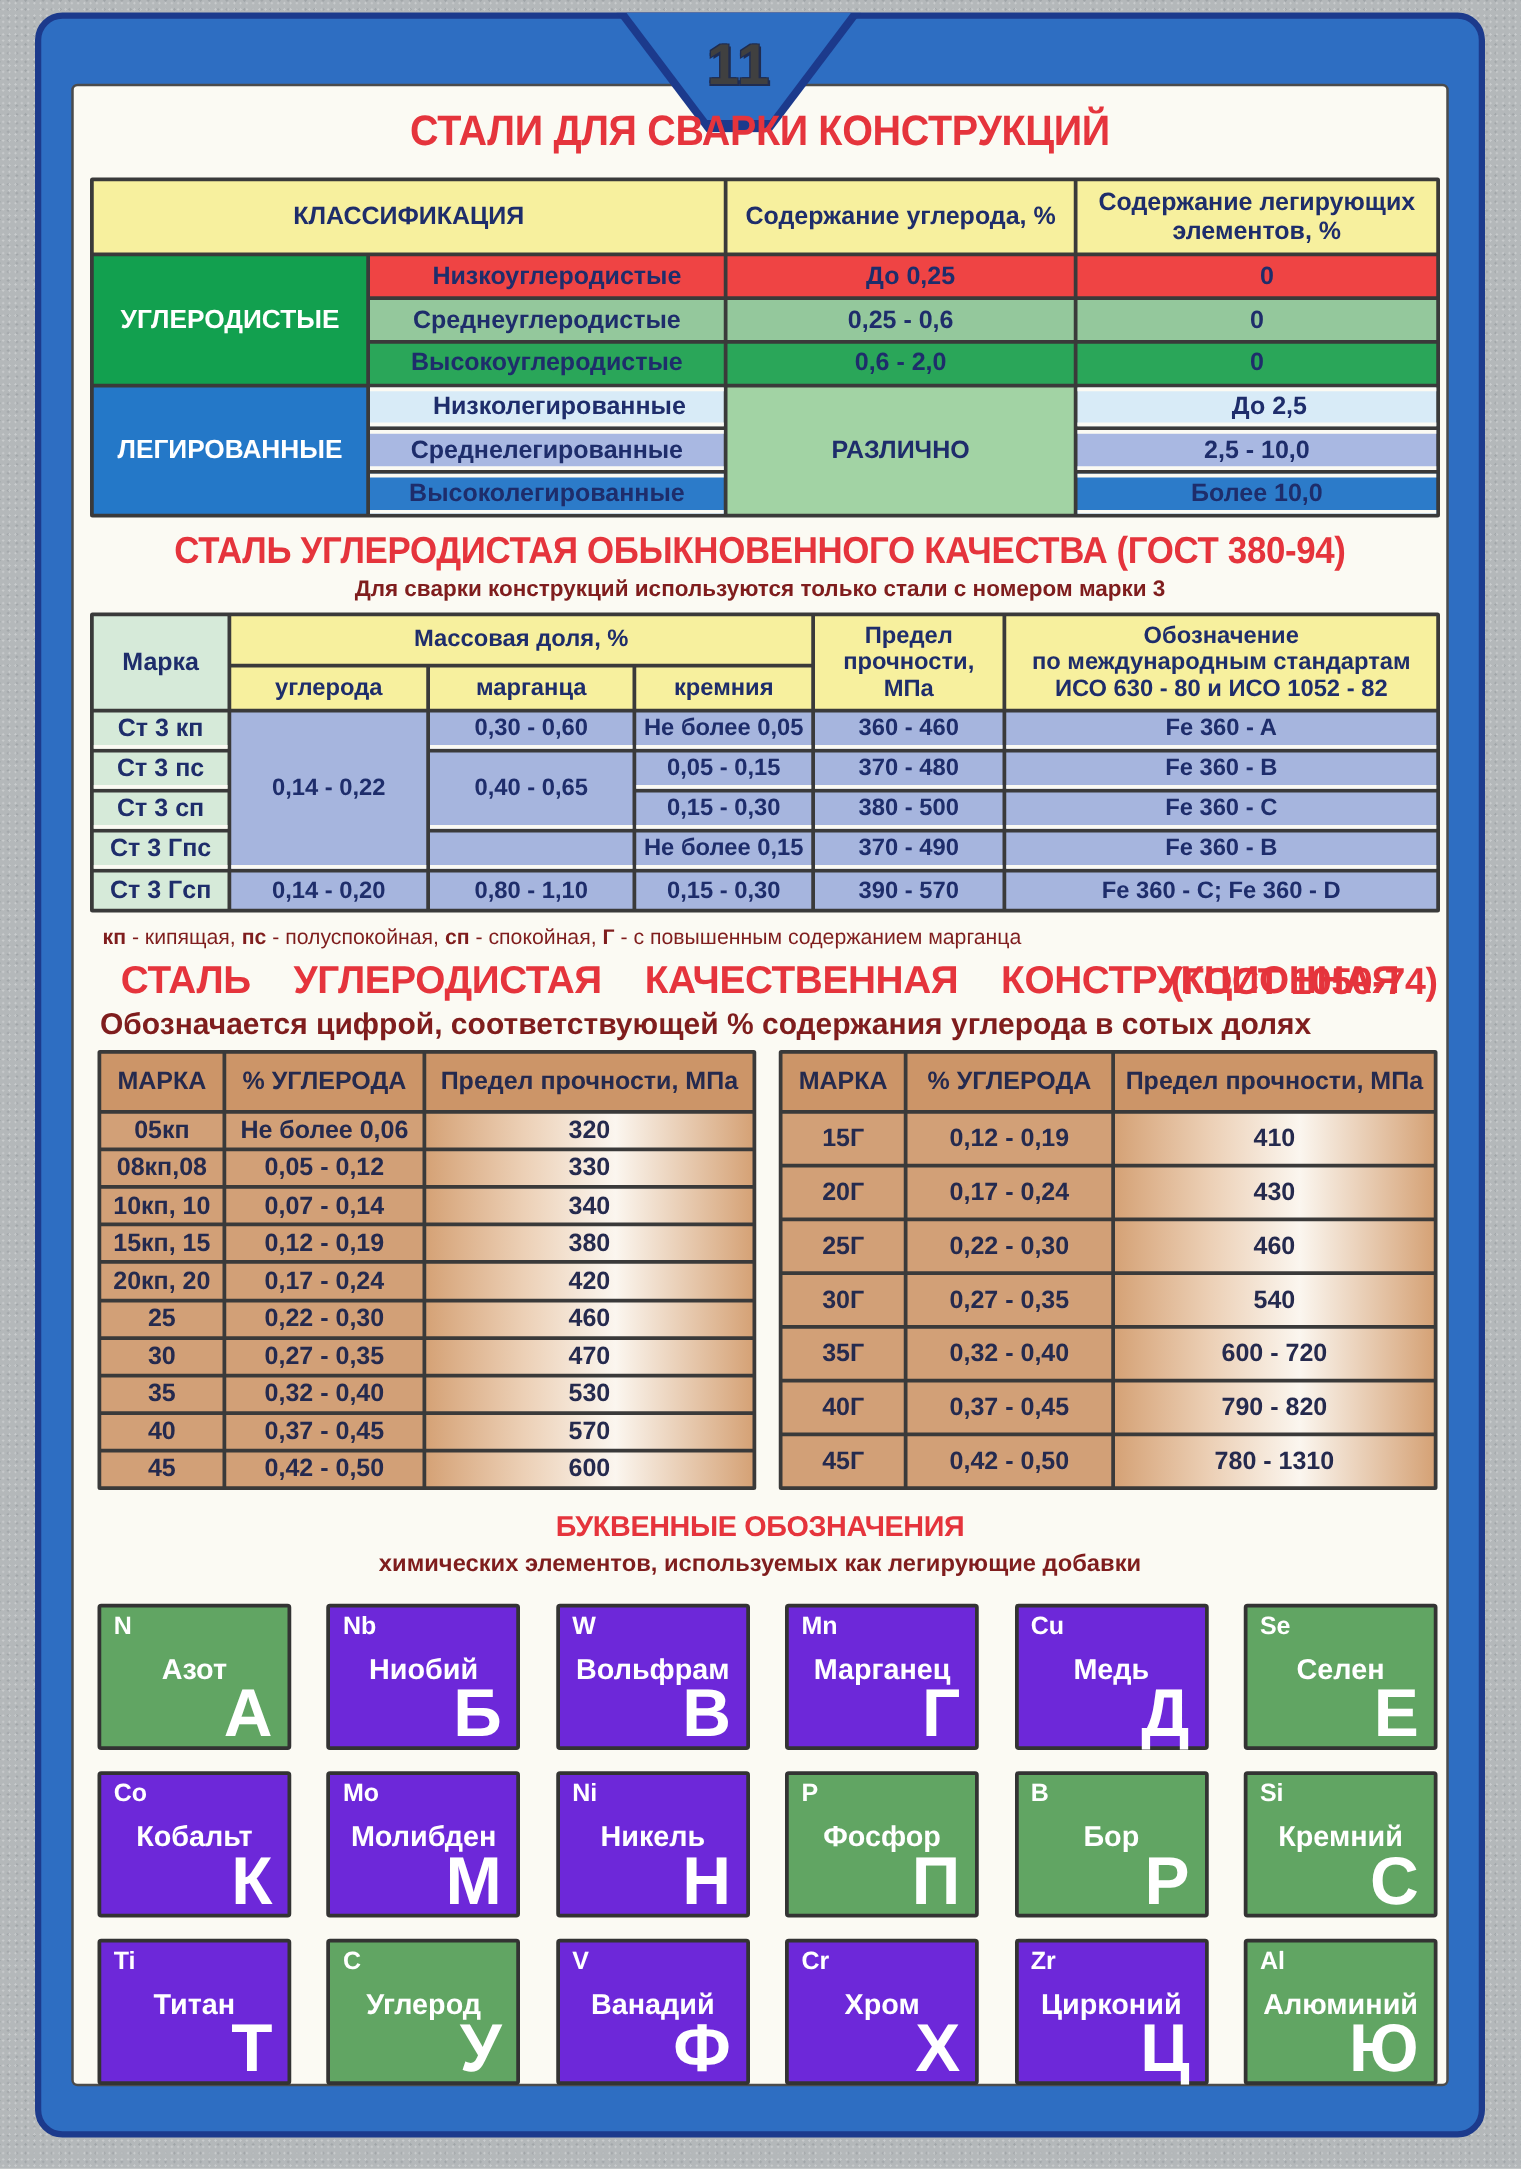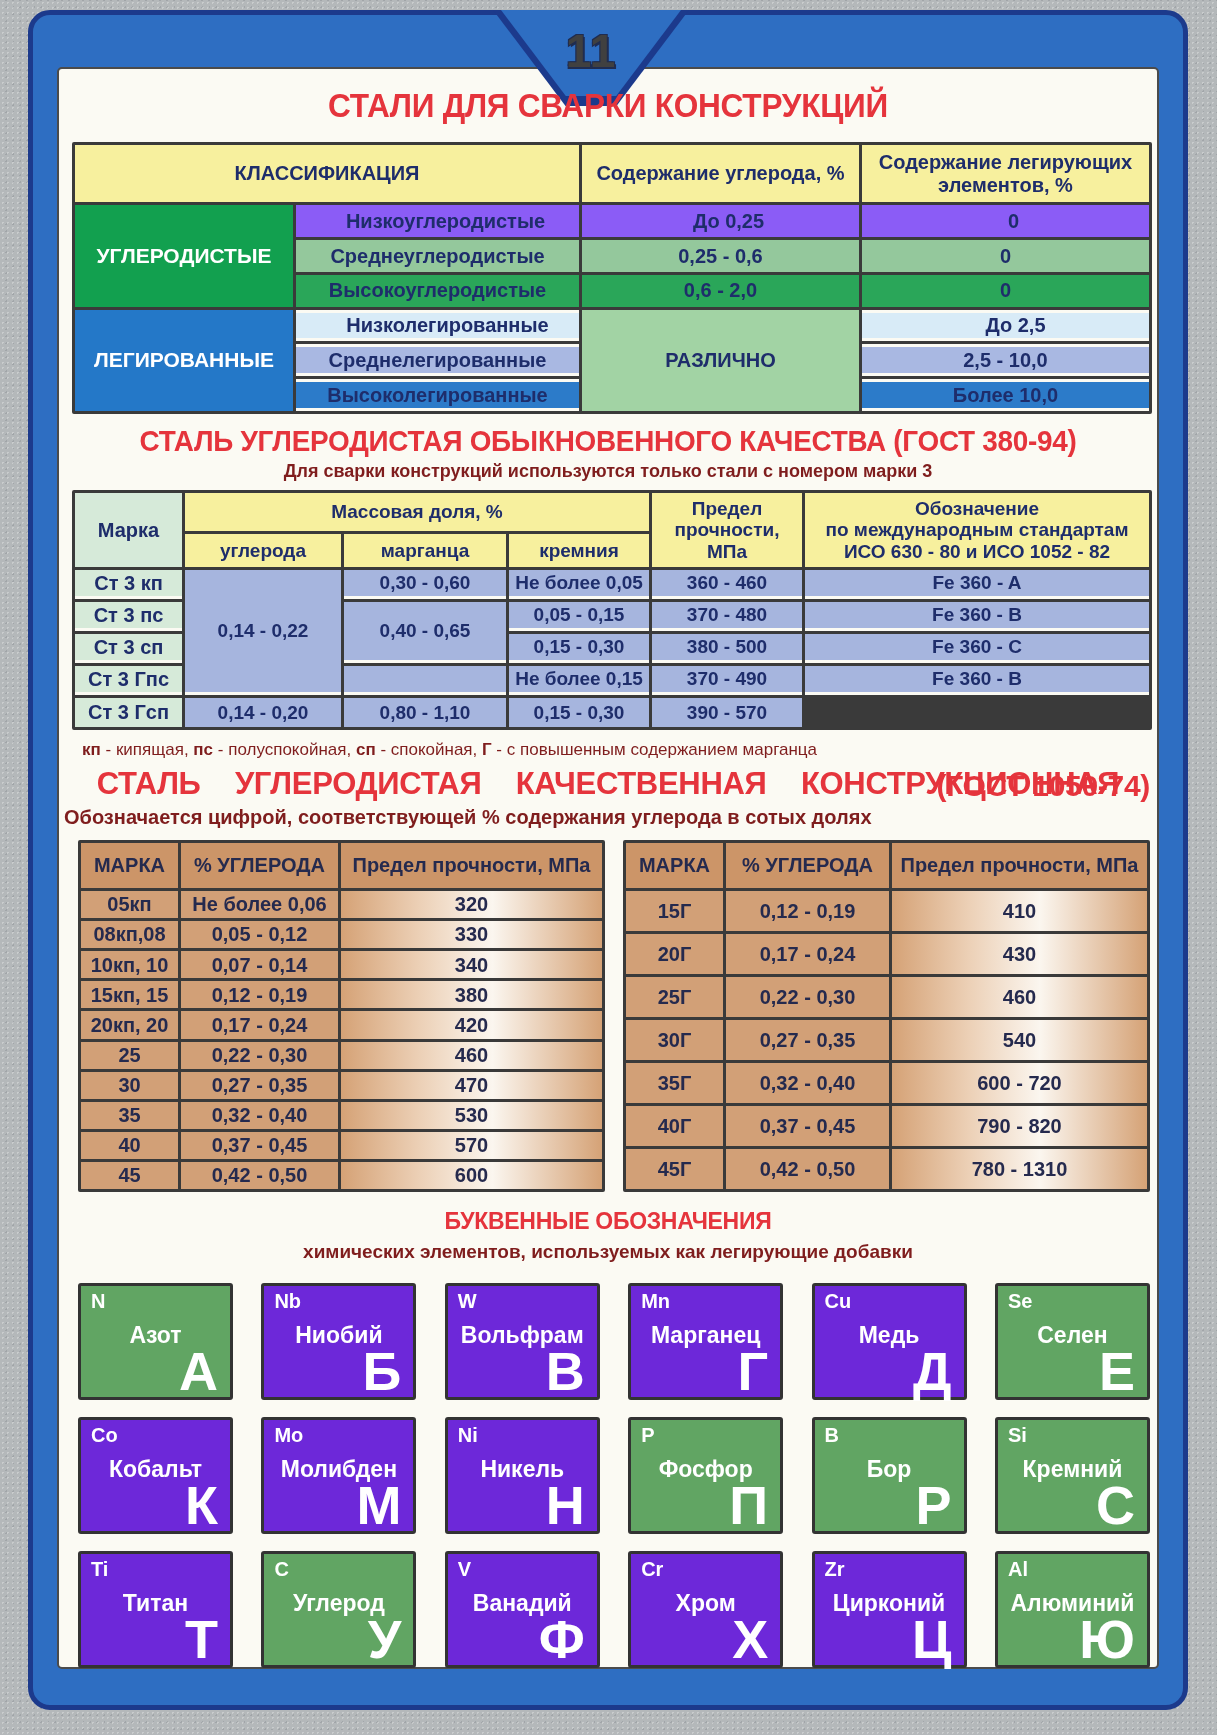--- a/index.html
+++ b/index.html
@@ -48,21 +48,21 @@
   .hdr{ background:#f7f09e; }
   .wg{ border-top:3px solid #fbfaf3; border-bottom:3px solid #fbfaf3; }
   .wb{ border-bottom:3px solid #fbfaf3; }
 
   
   .t1{ left:72px; top:142px; width:1080px; height:272px;
        grid-template-columns:218px 283px 277px 1fr;
        grid-template-rows:57px repeat(6,1fr); }
   .g-carbon{ background:#12a04f; color:#fff; font-size:21px; }
   .g-alloyed{ background:#2478c8; color:#fff; font-size:21px; }
-  .row-lc{ background:#8b5cf6;padding-left:20px; }
+  .row-lc{ background:#ef4444;padding-left:20px; }
   .row-mc{ background:#94c89c; }
   .row-hc{ background:#2aa659; }
   .row-la{ background:#d8ebf7;padding-left:24px; }
   .row-ma{ background:#a9b8e2; }
   .row-ha{ background:#2c7bc9; }
   .various{ background:#a2d3a4; }
 
   
   .t2{ left:72px; top:490px; width:1080px; height:240px;
        grid-template-columns:107px 156px 162px 140px 150px 1fr;
@@ -174,27 +174,28 @@
     <div class="cell dat wb" style="grid-area:3/5/4/6">360 - 460</div>
     <div class="cell dat wb" style="grid-area:4/5/5/6">370 - 480</div>
     <div class="cell dat wb" style="grid-area:5/5/6/6">380 - 500</div>
     <div class="cell dat wb" style="grid-area:6/5/7/6">370 - 490</div>
     <div class="cell dat" style="grid-area:7/5/8/6">390 - 570</div>
 
     <div class="cell dat wb" style="grid-area:3/6/4/7">Fe 360 - A</div>
     <div class="cell dat wb" style="grid-area:4/6/5/7">Fe 360 - B</div>
     <div class="cell dat wb" style="grid-area:5/6/6/7">Fe 360 - C</div>
     <div class="cell dat wb" style="grid-area:6/6/7/7">Fe 360 - B</div>
+    <div class="cell dat" style="grid-area:7/6/8/7">Fe 360 - C; Fe 360 - D</div>
   </div>
 
   <div class="footnote"><b>кп</b><span> - кипящая, </span><b>пс</b><span> - полуспокойная, </span><b>сп</b><span> - спокойная, </span><b>Г</b><span> - с повышенным содержанием марганца</span></div>
 
   <div class="abs red-title" style="left:56px;top:766px;width:1104px;font-size:31px;word-spacing:26px;white-space:nowrap;">СТАЛЬ УГЛЕРОДИСТАЯ КАЧЕСТВЕННАЯ КОНСТРУКЦИОННАЯ</div>
   <div class="abs red-title" style="right:67px;top:769px;font-size:30px;text-align:left;">(ГОСТ 1050-74)</div>
-  <div class="abs sub" style="left:64px;top:806px;font-size:20px;text-align:left;">Обозначается цифрой, соответствующей % содержания углерода в сотых долях</div>
+  <div class="abs sub" style="left:80px;top:806px;font-size:24px;text-align:left;">Обозначается цифрой, соответствующей % содержания углерода в сотых долях</div>
 
   <div class="tbl t3 t3a">
     <div class="cell tan-h">МАРКА</div>
     <div class="cell tan-h">% УГЛЕРОДА</div>
     <div class="cell tan-h">Предел прочности, МПа</div>
     <div class="cell tan">05кп</div>
     <div class="cell tan">Не более 0,06</div>
     <div class="cell tan-g">320</div>
     <div class="cell tan">08кп,08</div>
     <div class="cell tan">0,05 - 0,12</div>

